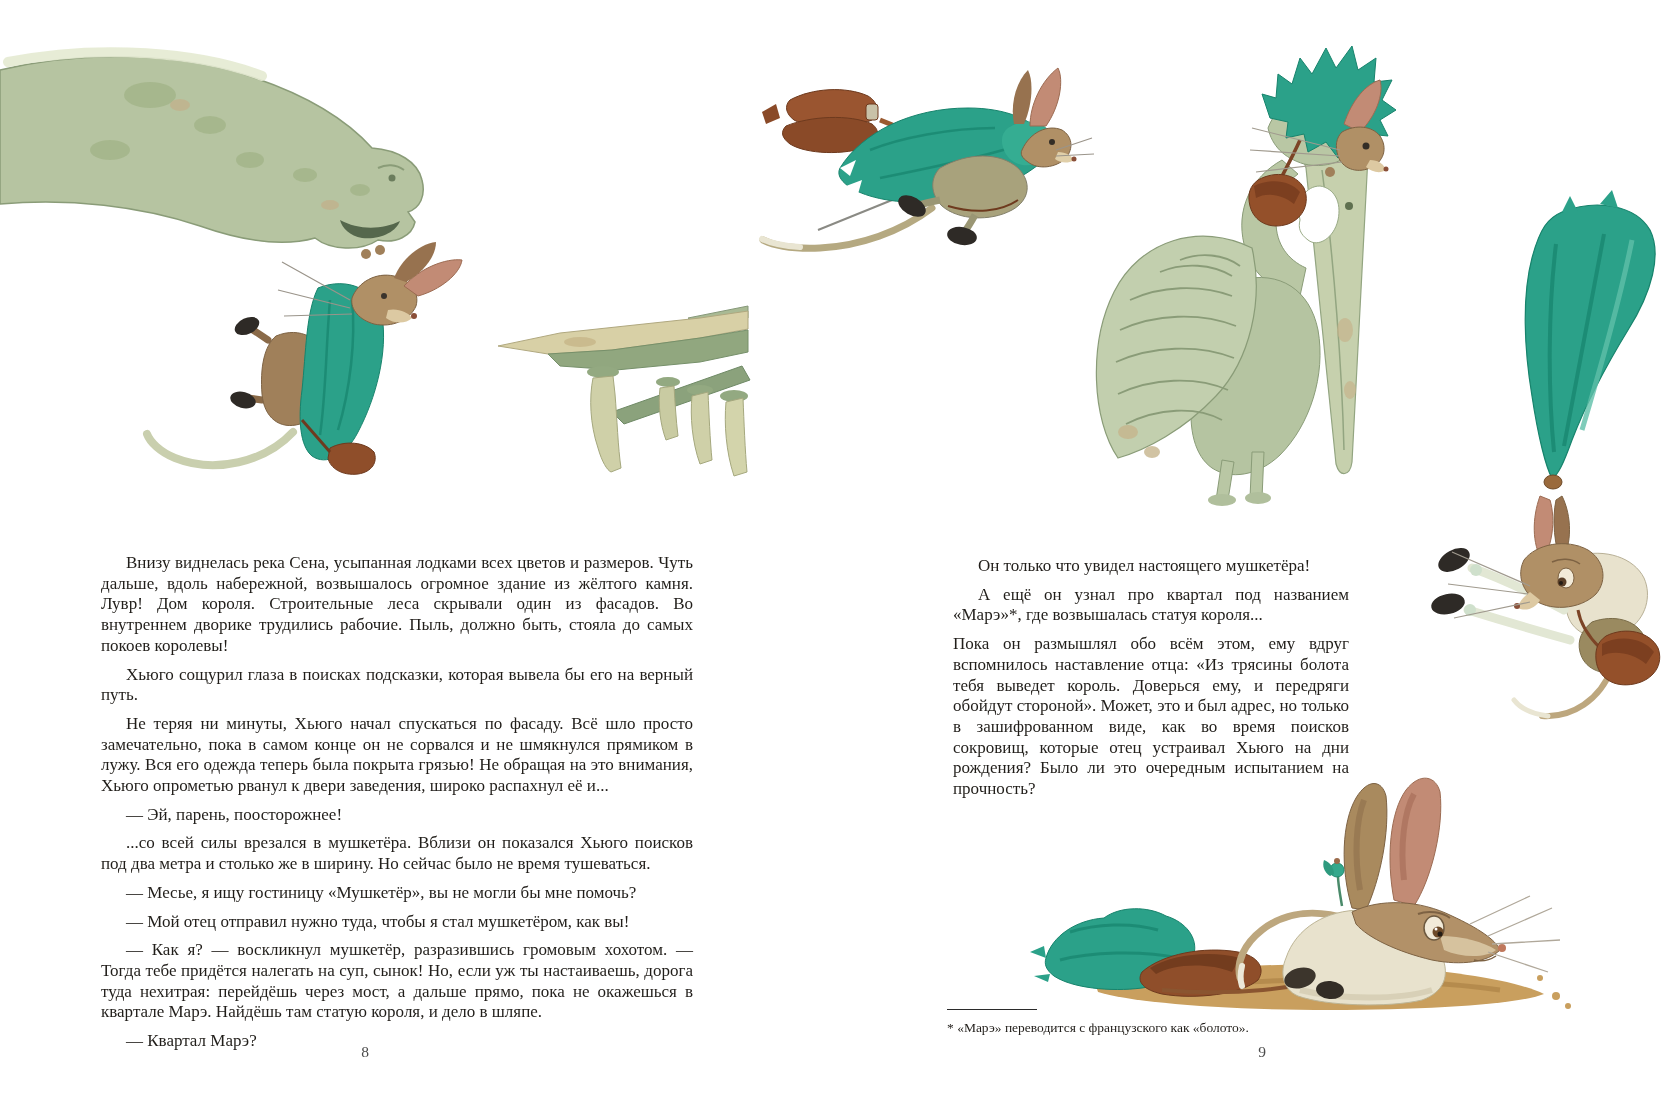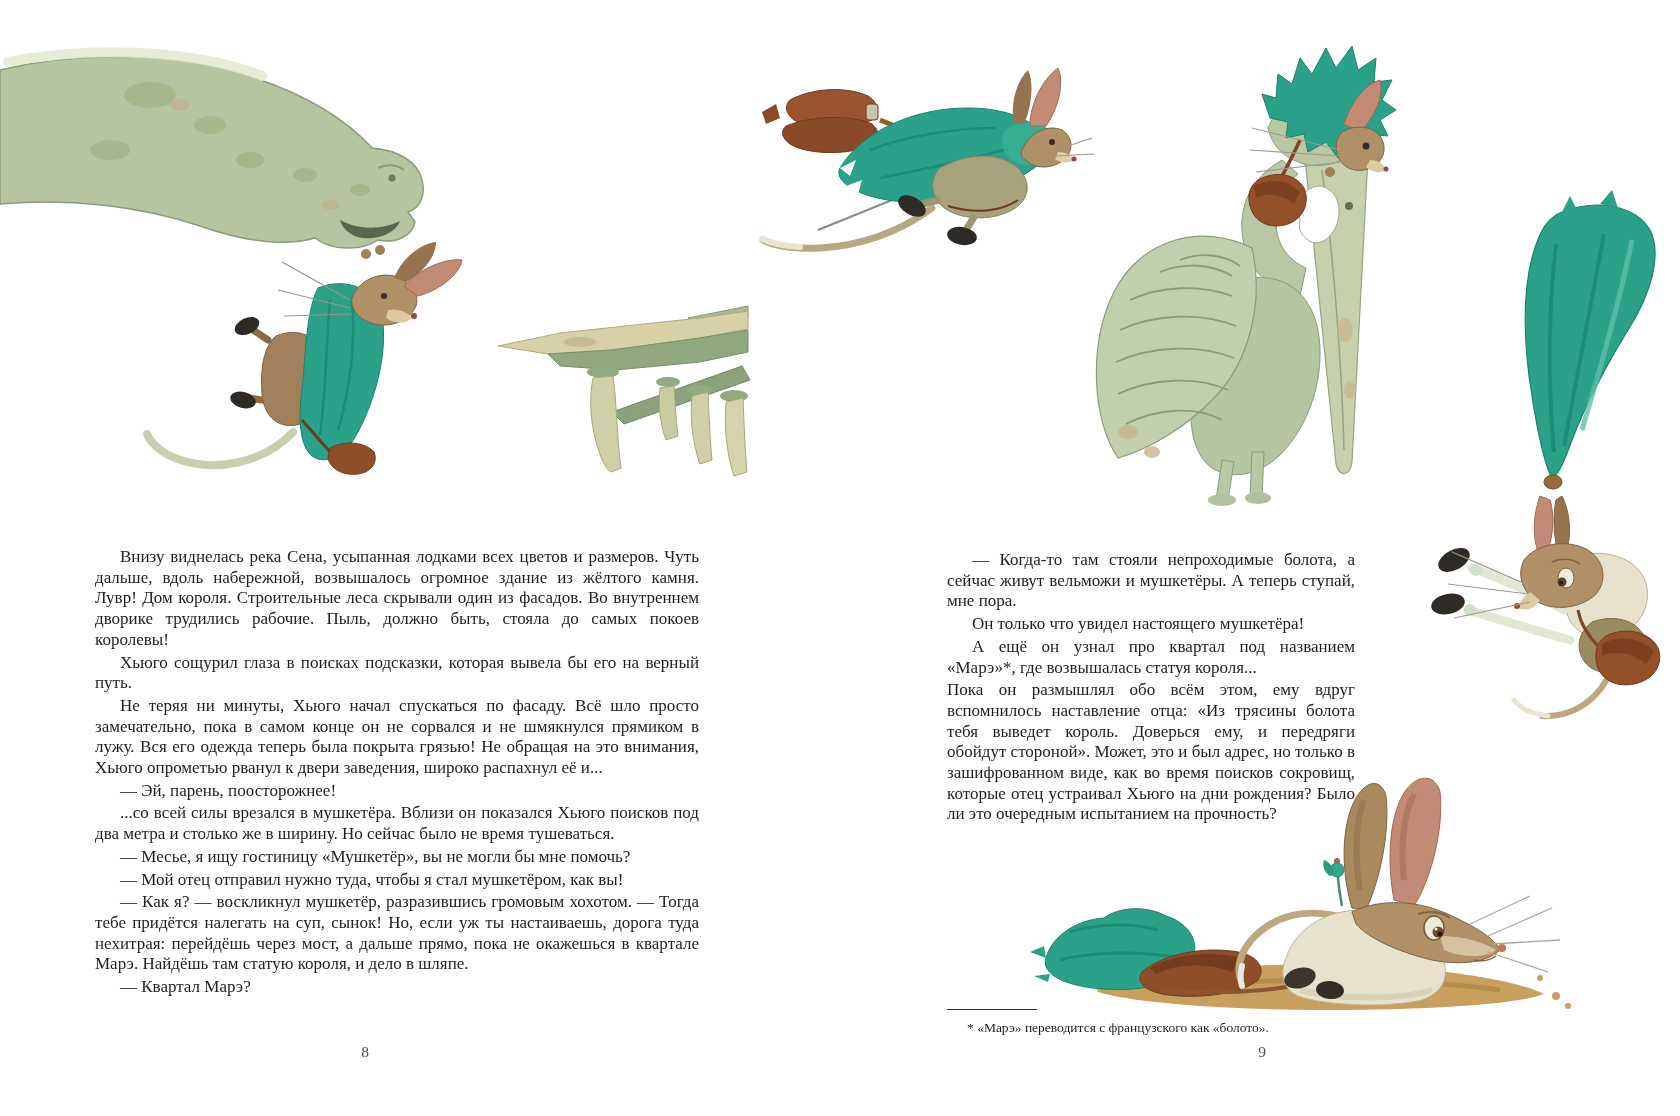--- a/index.html
+++ b/index.html
@@ -1,28 +1,28 @@
 <!DOCTYPE html>
 <html><head>
 <meta charset="utf-8">
 <style>
   html,body{margin:0;padding:0;background:#ffffff;}
   .spread{position:relative;width:1680px;height:1116px;background:#ffffff;overflow:hidden;
           font-family:"Liberation Serif","DejaVu Serif",serif;color:#211e1a;}
   .art{position:absolute;left:0;top:0;width:1680px;height:1116px;}
   .col{position:absolute;text-align:justify;font-size:17px;line-height:20.7px;}
-  .col p{margin:2px;text-indent:25px;}
+  .col p{margin:8px;text-indent:25px;}
   .col p.noindent{text-indent:0;}
   .col-left{left:93px;top:545px;width:608px;}
   .col-right{left:945px;top:548px;width:412px;}
   .pagenum{position:absolute;top:1043px;width:60px;text-align:center;font-size:15.5px;color:#4b4b4b;}
   .pagenum-left{left:335px;}
   .pagenum-right{left:1232px;}
   .fnrule{position:absolute;left:947px;top:1009px;width:90px;border-top:1.6px solid #2b2b2b;}
-  .footnote{position:absolute;left:947px;top:1019px;width:430px;font-size:13.5px;line-height:17px;color:#211e1a;margin-left:20px;}
+  .footnote{position:absolute;left:947px;top:1019px;width:430px;font-size:13.5px;line-height:17px;color:#211e1a;}
 </style>
 </head>
 <body>
 
 <div class="spread">
 
   <svg class="art" viewBox="0 0 1680 1116" xmlns="http://www.w3.org/2000/svg">
 
     <g>
       <path d="M0,70 C90,48 190,55 255,78 C305,95 345,118 372,148 C398,150 418,162 422,180 C426,196 420,208 408,212 L415,222 C412,236 396,244 378,240 C360,252 330,250 315,238 C280,248 240,240 200,226 C140,206 70,198 0,204 Z" fill="#b6c4a1" stroke="#8a9c78" stroke-width="1.5"></path>
@@ -217,21 +217,20 @@
     <p>Не теряя ни минуты, Хьюго начал спускаться по фасаду. Всё шло просто замечательно, пока в самом конце он не сорвался и не шмякнулся прямиком в лужу. Вся его одежда теперь была покрыта грязью! Не обращая на это внимания, Хьюго опрометью рванул к двери заведения, широко распахнул её и...</p>
     <p>— Эй, парень, поосторожнее!</p>
     <p>...со всей силы врезался в мушкетёра. Вблизи он показался Хьюго поисков под два метра и столько же в ширину. Но сейчас было не время тушеваться.</p>
     <p>— Месье, я ищу гостиницу «Мушкетёр», вы не могли бы мне помочь?</p>
     <p>— Мой отец отправил нужно туда, чтобы я стал мушкетёром, как вы!</p>
     <p>— Как я? — воскликнул мушкетёр, разразившись громовым хохотом. — Тогда тебе придётся налегать на суп, сынок! Но, если уж ты настаиваешь, дорога туда нехитрая: перейдёшь через мост, а дальше прямо, пока не окажешься в квартале Марэ. Найдёшь там статую короля, и дело в шляпе.</p>
     <p>— Квартал Марэ?</p>
   </div>
 
   <div class="col col-right">
-    <p>— Когда-то там стояли непроходимые болота, а сейчас живут вельможи и мушкетёры. А теперь ступай, мне пора.</p>
     <p>Он только что увидел настоящего мушкетёра!</p>
     <p>А ещё он узнал про квартал под названием «Марэ»*, где возвышалась статуя короля...</p>
     <p class="noindent">Пока он размышлял обо всём этом, ему вдруг вспомнилось наставление отца: «Из трясины болота тебя выведет король. Доверься ему, и передряги обойдут стороной». Может, это и был адрес, но только в зашифрованном виде, как во время поисков сокровищ, которые отец устраивал Хьюго на дни рождения? Было ли это очередным испытанием на прочность?</p>
   </div>
 
   <div class="fnrule"></div>
   <div class="footnote">* «Марэ» переводится с французского как «болото».</div>
 
   <div class="pagenum pagenum-left">8</div>
   <div class="pagenum pagenum-right">9</div>

